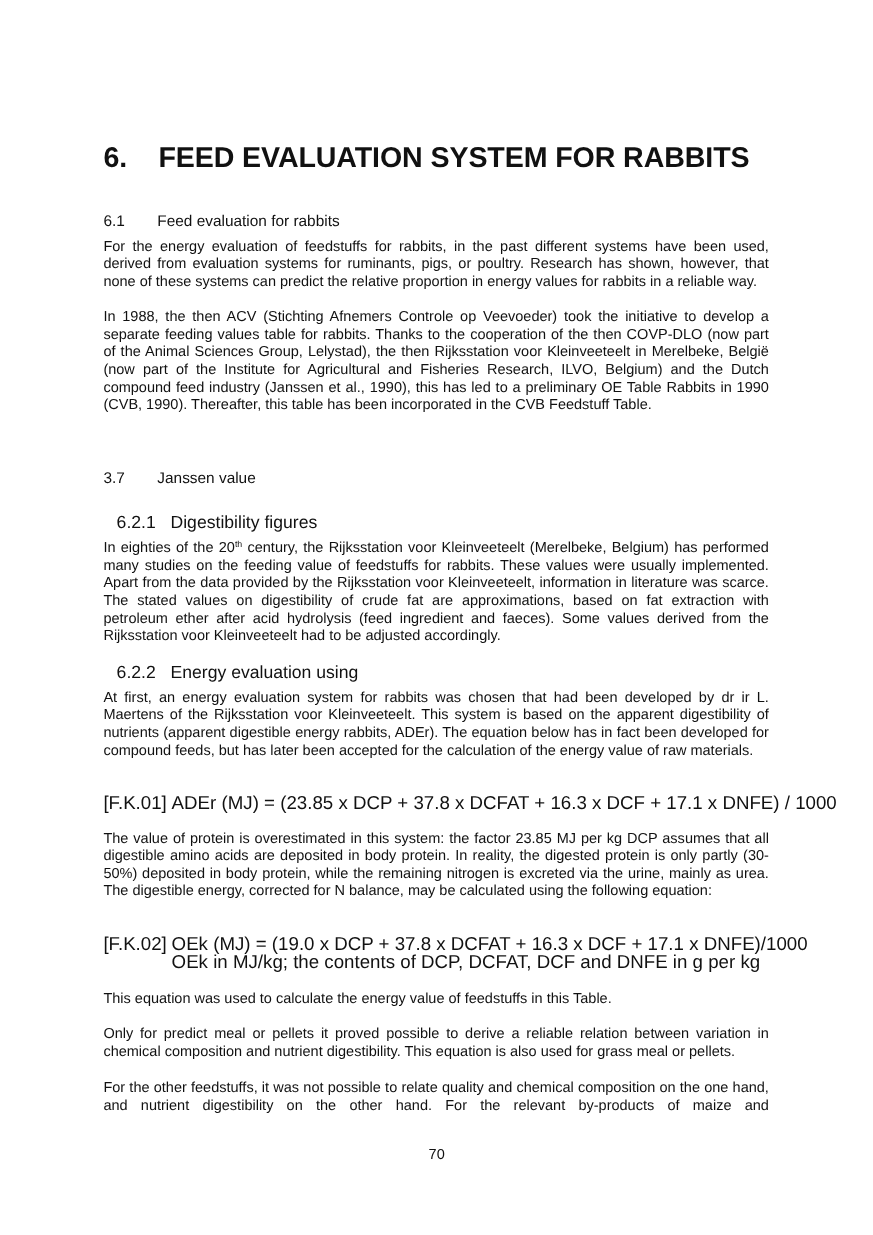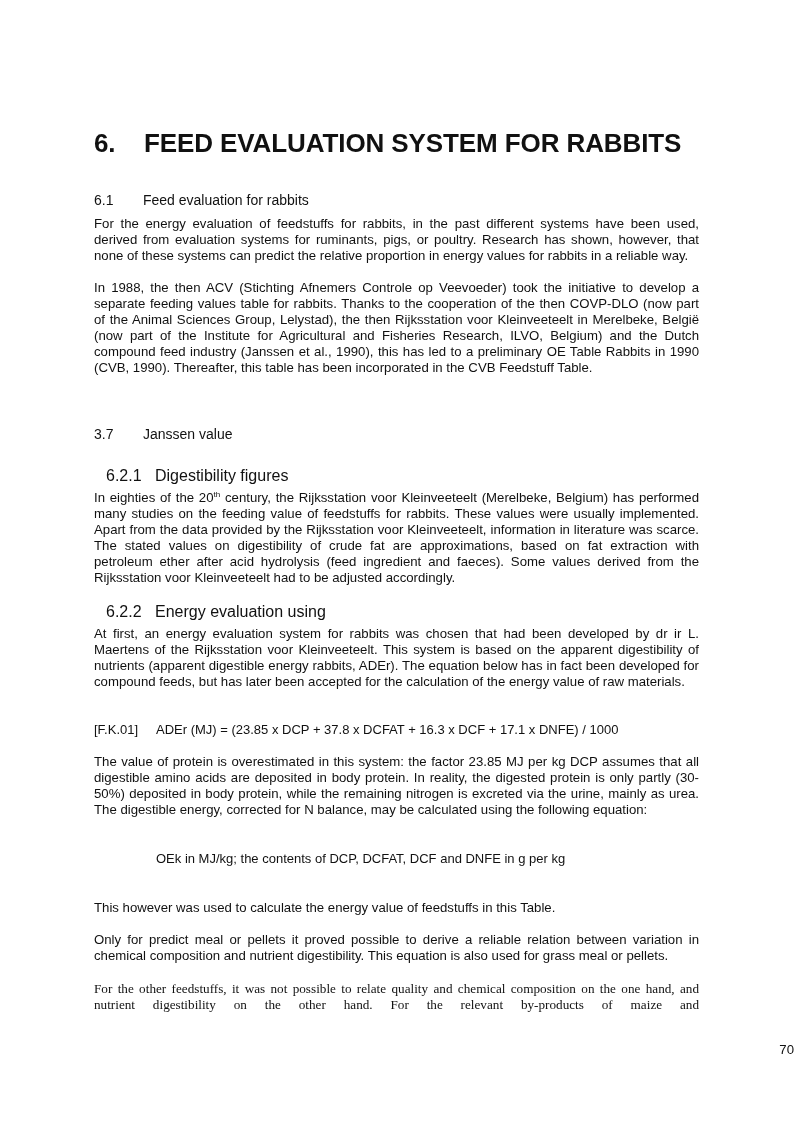--- a/index.html
+++ b/index.html
@@ -6,25 +6,25 @@
     body { width: 794px; height: 1123px; position: relative; overflow: hidden;
            font-family: "Liberation Sans", sans-serif; color: #111; }
     .page { position: absolute; left: 94px; top: 0; width: 605px; }
     .h1 { position: absolute; top: 128px; left: 0; font-size: 26px; font-weight: bold; white-space: nowrap; letter-spacing: -0.1px; }
     .h1 .num { display: inline-block; width: 50px; }
     .h2 { position: absolute; left: 0; font-size: 14px; font-weight: normal; white-space: nowrap; }
     .h2 .num { display: inline-block; width: 49px; }
     .h3 { position: absolute; left: 12px; font-size: 16px; font-weight: normal; white-space: nowrap; }
     .h3 .num { display: inline-block; width: 49px; }
     .p { position: absolute; left: 0; width: 605px; font-size: 13.2px; line-height: 16px; text-align: justify; }
-    .eq { position: absolute; left: 0; font-size: 13px; line-height: 16px; white-space: nowrap; }
+    .eq { position: absolute; left: 0; font-size: 17px; line-height: 16px; white-space: nowrap; }
     .eq .lbl { display: inline-block; width: 62px; }
     .eq .sub { padding-left: 62px; }
     sup { font-size: 8px; line-height: 0; vertical-align: 5px; }
-    .pageno { position: absolute; top: 1042px; left: 0; width: 794px; text-align: right; font-size: 13.2px; }
+    .pageno { position: absolute; top: 1042px; left: 0; width: 794px; text-align: center; font-size: 13.2px; }
   </style>
 </head>
 <body>
 
 <div class="page">
   <div class="h1">
     <span class="num">6.</span><span>FEED EVALUATION SYSTEM FOR RABBITS</span>
   </div>
 
   <div class="h2" style="top:192px">
@@ -47,21 +47,22 @@
   </div>
   <div class="p" style="top:626px">At first, an energy evaluation system for rabbits was chosen that had been developed by dr ir L. Maertens of the Rijksstation voor Kleinveeteelt. This system is based on the apparent digestibility of nutrients (apparent digestible energy rabbits, ADEr). The equation below has in fact been developed for compound feeds, but has later been accepted for the calculation of the energy value of raw materials.</div>
 
   <div class="eq" style="top:722px">
     <span class="lbl">[F.K.01]</span><span>ADEr (MJ) = (23.85 x DCP + 37.8 x DCFAT + 16.3 x DCF + 17.1 x DNFE) / 1000</span>
   </div>
 
   <div class="p" style="top:754px">The value of protein is overestimated in this system: the factor 23.85 MJ per kg DCP assumes that all digestible amino acids are deposited in body protein. In reality, the digested protein is only partly (30-50%) deposited in body protein, while the remaining nitrogen is excreted via the urine, mainly as urea. The digestible energy, corrected for N balance, may be calculated using the following equation:</div>
 
   <div class="eq" style="top:851px">
+    <div><span class="lbl">[F.K.02]</span><span>OEk (MJ) = (19.0 x DCP + 37.8 x DCFAT + 16.3 x DCF + 17.1 x DNFE)/1000</span></div>
     <div class="sub">OEk in MJ/kg; the contents of DCP, DCFAT, DCF and DNFE in g per kg</div>
   </div>
 
-  <div class="p" style="top:900px">This however was used to calculate the energy value of feedstuffs in this Table.</div>
+  <div class="p" style="top:900px">This equation was used to calculate the energy value of feedstuffs in this Table.</div>
   <div class="p" style="top:932px">Only for predict meal or pellets it proved possible to derive a reliable relation between variation in chemical composition and nutrient digestibility. This equation is also used for grass meal or pellets.</div>
-  <div class="p" style="top:981px; text-align-last: justify; font-family: Liberation Serif, serif;">For the other feedstuffs, it was not possible to relate quality and chemical composition on the one hand, and nutrient digestibility on the other hand.  For the relevant by-products of maize and</div>
+  <div class="p" style="top:981px; text-align-last: justify;">For the other feedstuffs, it was not possible to relate quality and chemical composition on the one hand, and nutrient digestibility on the other hand.  For the relevant by-products of maize and</div>
 </div>
 
 <div class="pageno">70</div>
 
 </body></html>

